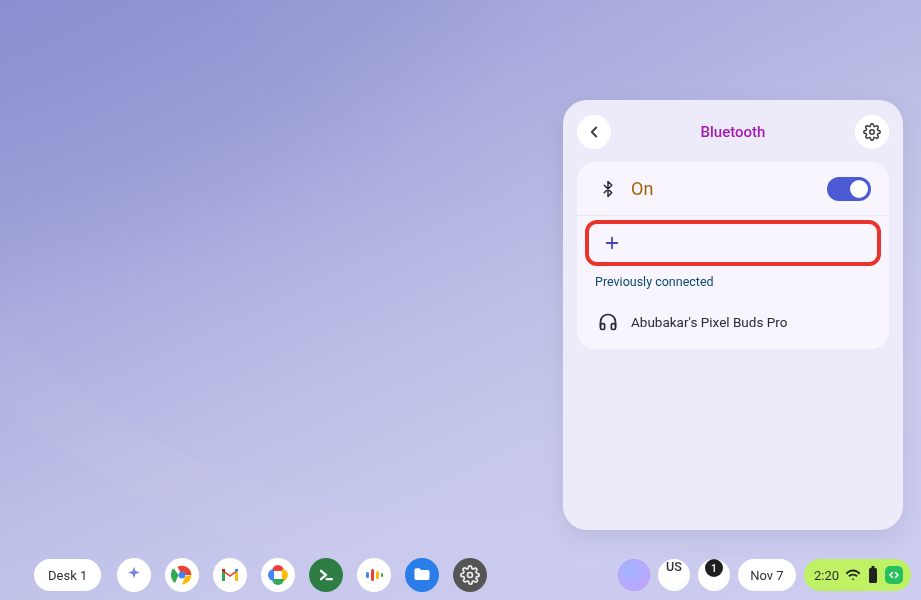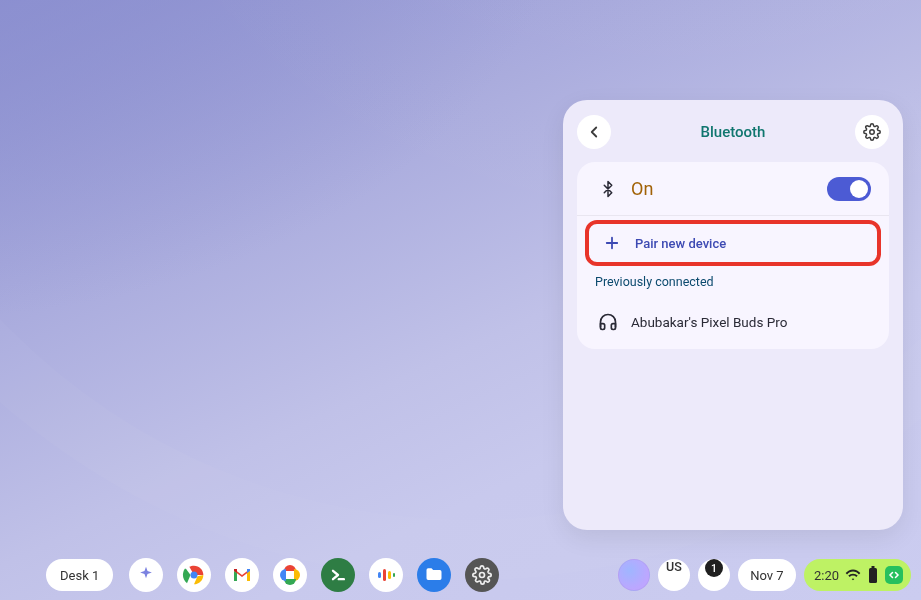--- a/index.html
+++ b/index.html
@@ -25,21 +25,21 @@
       border-radius: 24px;
       box-shadow: 0 8px 24px rgba(0,0,0,.08);
       padding: 14px 14px 16px 14px;
     }
     .panel-header { display: flex; align-items: center; justify-content: space-between; height: 36px; margin-bottom: 12px; }
     .circle-btn {
       width: 34px; height: 34px; border-radius: 50%;
       background: #ffffff; display: flex; align-items: center; justify-content: center;
       color: #3c3c3c;
     }
-    .panel-title { font-size: 15px; font-weight: 500; color: #0f766e; }
+    .panel-title { font-size: 15px; font-weight: 500; color: #a21caf; }
     .card {
       background: #f8f5ff;
       border-radius: 18px;
       overflow: hidden;
     }
     .card-row { display: flex; align-items: center; height: 54px; padding: 0 18px; }
     .card-row.top { border-bottom: 1px solid rgba(0,0,0,.06); }
     .row-icon { width: 26px; display: flex; align-items: center; justify-content: center; color: #2a2a36; }
     .row-label { margin-left: 10px; font-size: 18px; color: #a16207; flex: 1; }
     .toggle {
@@ -54,21 +54,21 @@
     .pair-row .row-label { color: #3d4ab3; font-weight: 500; font-size: 13px; }
     .pair-row .row-icon { color: #3d4ab3; }
     .highlight { border: 4px solid #e8342a; border-radius: 12px; margin: 4px 8px -4px 8px; height: 46px; padding: 0 10px; }
     .section-caption { font-size: 12.5px; color: #0c4a6e; padding: 12px 18px 6px 18px; }
     .device-row .row-label { color: #2a2a36; font-size: 13.5px; }
 
     
     .shelf {
       position: absolute; left: 0; right: 0; bottom: 0;
       height: 48px; display: flex; align-items: center;
-      padding: 0 10px 2px 20px;
+      padding: 0 10px 2px 8px;
     }
     .desk-pill {
       background: #fff; border-radius: 18px; height: 32px;
       padding: 0 14px; display: flex; align-items: center;
       font-size: 13px; color: #333; margin-left: 26px; margin-right: 10px;
     }
     .shelf-icons { display: flex; align-items: center; gap: 14px; margin-left: 6px; }
     .app { width: 34px; height: 34px; border-radius: 50%; display: flex; align-items: center; justify-content: center; }
     .app svg { display: block; }
     .shelf-right { margin-left: auto; display: flex; align-items: center; gap: 8px; }
@@ -116,21 +116,20 @@
       <span class="toggle"></span>
     </div>
 
     <div class="card-row pair-row highlight">
       <span class="row-icon">
         <svg width="18" height="18" viewBox="0 0 24 24" fill="none" stroke="currentColor" stroke-width="2.4" stroke-linecap="round" stroke-linejoin="round">
             <line x1="12" y1="5" x2="12" y2="19"></line>
             <line x1="5" y1="12" x2="19" y2="12"></line>
           </svg>
       </span>
-      <span class="row-label">Pair new device</span>
     </div>
 
     <div class="section-caption">Previously connected</div>
 
     <div class="card-row device-row">
       <span class="row-icon">
         <svg width="20" height="20" viewBox="0 0 24 24" fill="none" stroke="currentColor" stroke-width="2" stroke-linecap="round" stroke-linejoin="round">
             <path d="M3 18v-6a9 9 0 0 1 18 0v6"></path>
             <path d="M21 19a2 2 0 0 1-2 2h-1a2 2 0 0 1-2-2v-3a2 2 0 0 1 2-2h3zM3 19a2 2 0 0 0 2 2h1a2 2 0 0 0 2-2v-3a2 2 0 0 0-2-2H3z"></path>
           </svg>

